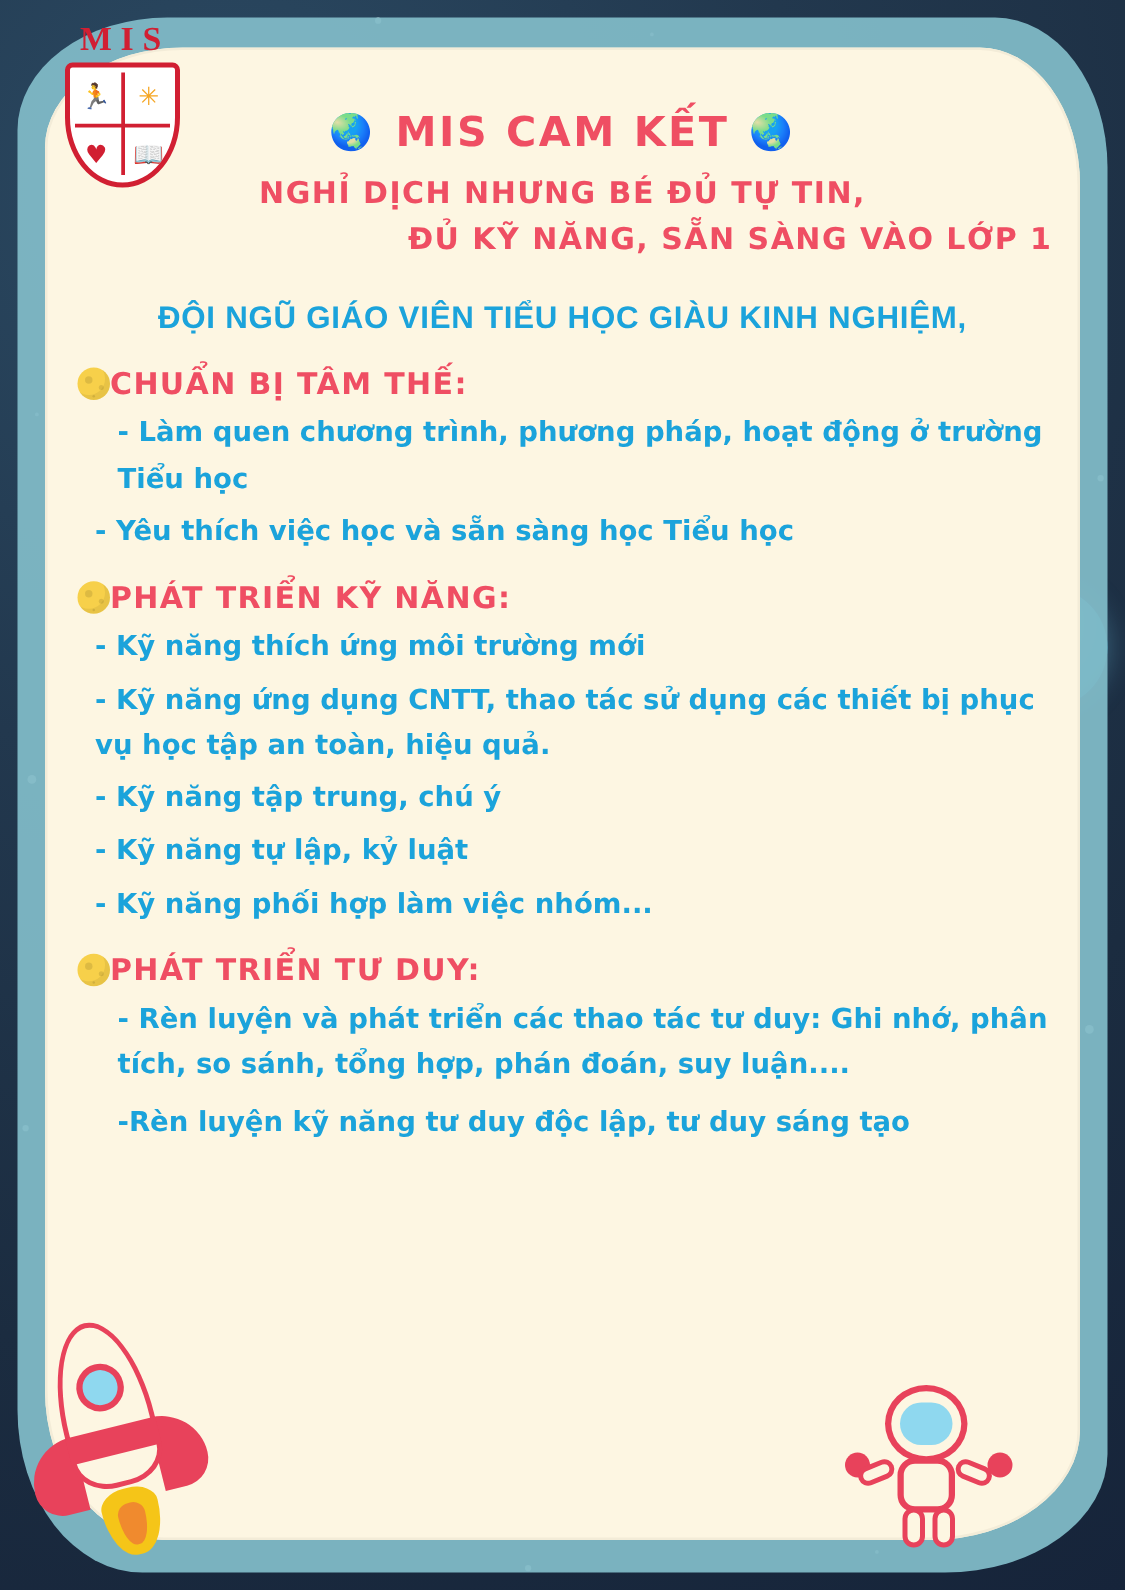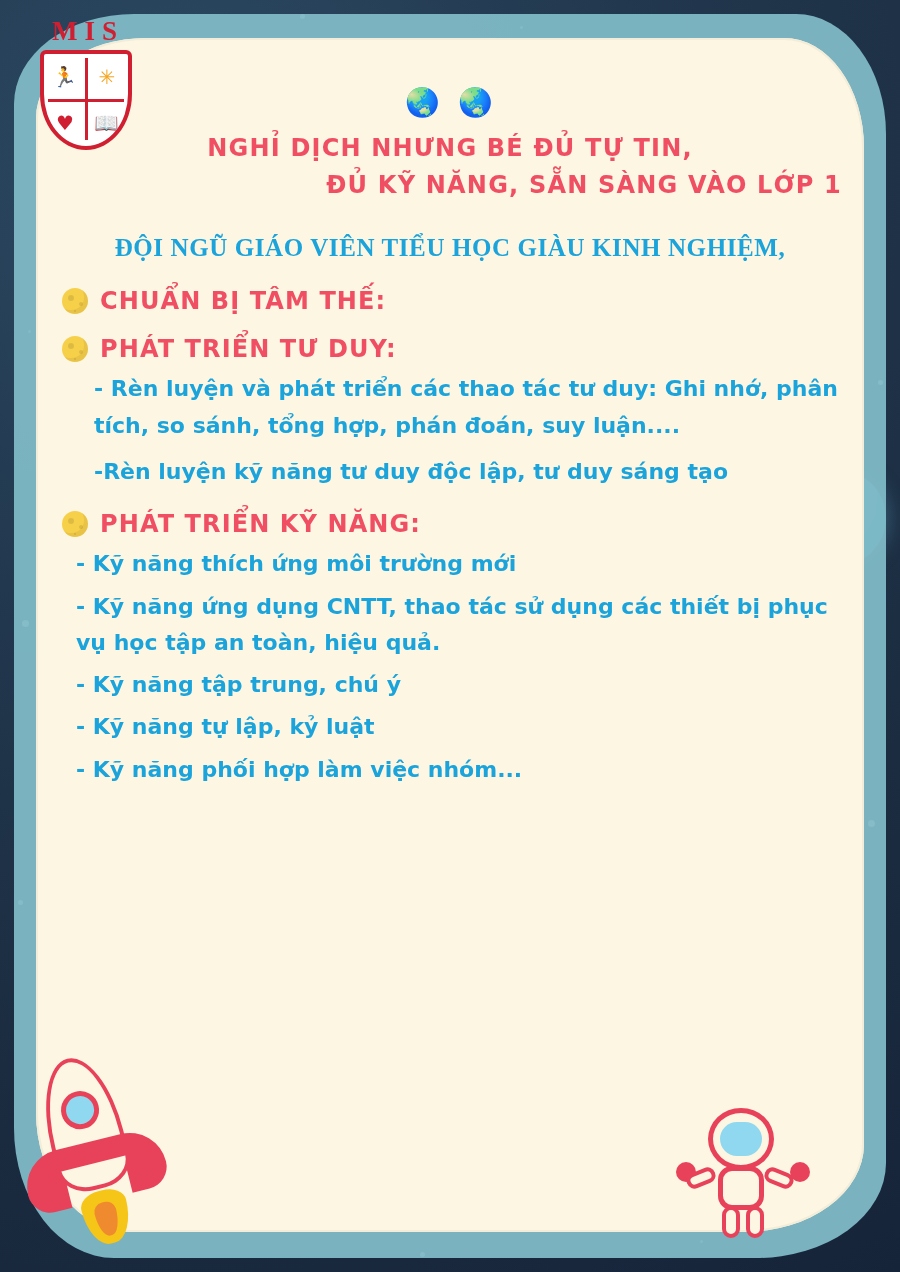--- a/index.html
+++ b/index.html
@@ -177,21 +177,21 @@
   .astronaut .glove-l, .astronaut .glove-r {
     position:absolute; top: 54px; width: 20px; height: 20px; border-radius:50%;
     background:#e8425b;
   }
   .astronaut .glove-l { left: -8px; }
   .astronaut .glove-r { left: 106px; }
 
   
   .logo {
     position: absolute;
-    left: 26px; top: 18px;
+    left: 38px; top: 18px;
     width: 120px; height: 140px;
     z-index: 6;
   }
   .logo .wordmark {
     font-family: "Liberation Serif", serif;
     font-weight: 700;
     color: #d11f32;
     font-size: 27px;
     letter-spacing: 7px;
     text-align: center;
@@ -256,37 +256,37 @@
     font-weight: 700;
     color: #ef4e63;
     font-size: 24px;
     letter-spacing: 1.2px;
     text-transform: uppercase;
     margin: 12px 0 0;
     line-height: 1.45;
   }
 
   .intro {
-    font-family: Liberation Serif, serif;
+    font-family: Liberation Sans, sans-serif;
     font-weight: 700;
     color: #1ba3db;
     font-size: 25px;
     letter-spacing: .6px;
     text-transform: uppercase;
     text-align: center;
     line-height: 1.55;
     margin: 26px 0 0;
   }
 
   .section { margin-top: 20px; }
 
   .section-head {
     display: flex;
     align-items: center;
-    gap: 12px;
+    gap: 0;
     font-family: "DejaVu Sans", sans-serif;
     font-weight: 700;
     color: #ef4e63;
     font-size: 24px;
     letter-spacing: 1.1px;
     text-transform: uppercase;
     margin: 0 0 8px 4px;
   }
   .bullet-moon {
     flex: 0 0 auto;
@@ -380,56 +380,61 @@
       <div class="vline"></div>
       <div class="hline"></div>
     </div>
   </div>
 
   <div class="content">
 
     <div class="title-block">
       <h1 class="headline">
         <span class="emoji">🌏</span>
+        <span>MIS CAM KẾT</span>
         <span class="emoji">🌏</span>
       </h1>
       <div class="subhead">NGHỈ DỊCH NHƯNG BÉ ĐỦ TỰ TIN,</div>
       <div class="subhead" style="margin-top:2px;text-align:right;">ĐỦ KỸ NĂNG, SẴN SÀNG VÀO LỚP 1</div>
     </div>
 
     <div class="intro">
       <div>ĐỘI NGŨ GIÁO VIÊN TIỂU HỌC GIÀU KINH NGHIỆM,</div>
     </div>
 
     <div class="section">
       <div class="section-head">
         <span class="bullet-moon"></span>
         <span>CHUẨN BỊ TÂM THẾ:</span>
       </div>
-    </div>
-
-    <div class="section">
-      <div class="section-head">
-        <span class="bullet-moon"></span>
-        <span>PHÁT TRIỂN TƯ DUY:</span>
-      </div>
-      <ul class="bullets closing">
-        <li class="indent">- Rèn luyện và phát triển các thao tác tư duy: Ghi nhớ, phân tích, so sánh, tổng hợp, phán đoán, suy luận....</li>
-        <li class="indent">-Rèn luyện kỹ năng tư duy độc lập, tư duy sáng tạo</li>
+      <ul class="bullets">
+        <li class="indent">- Làm quen chương trình, phương pháp, hoạt động ở trường Tiểu học</li>
+        <li>- Yêu thích việc học và sẵn sàng học Tiểu học</li>
       </ul>
     </div>
 
     <div class="section">
       <div class="section-head">
         <span class="bullet-moon"></span>
         <span>PHÁT TRIỂN KỸ NĂNG:</span>
       </div>
       <ul class="bullets">
         <li>- Kỹ năng thích ứng môi trường mới</li>
         <li>- Kỹ năng ứng dụng CNTT, thao tác sử dụng các thiết bị phục vụ học tập an toàn, hiệu quả.</li>
         <li>- Kỹ năng tập trung, chú ý</li>
         <li>- Kỹ năng tự lập, kỷ luật</li>
         <li>- Kỹ năng phối hợp làm việc nhóm...</li>
       </ul>
     </div>
 
+    <div class="section">
+      <div class="section-head">
+        <span class="bullet-moon"></span>
+        <span>PHÁT TRIỂN TƯ DUY:</span>
+      </div>
+      <ul class="bullets closing">
+        <li class="indent">- Rèn luyện và phát triển các thao tác tư duy: Ghi nhớ, phân tích, so sánh, tổng hợp, phán đoán, suy luận....</li>
+        <li class="indent">-Rèn luyện kỹ năng tư duy độc lập, tư duy sáng tạo</li>
+      </ul>
+    </div>
+
   </div>
 </div>
 
 </body></html>

